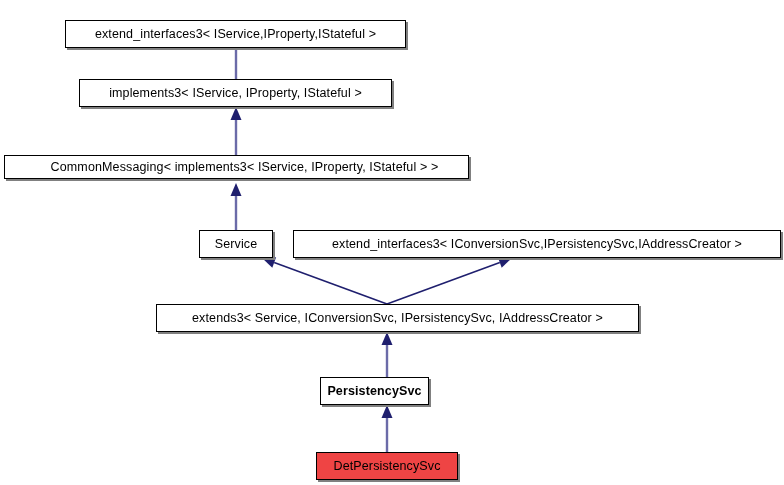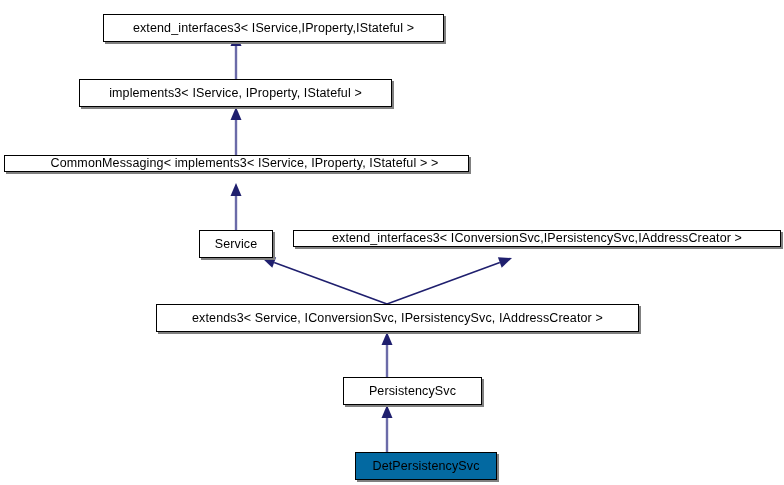--- a/index.html
+++ b/index.html
@@ -36,23 +36,22 @@
     align-items: center;
     justify-content: center;
     white-space: nowrap;
     letter-spacing: 0.01em;
     z-index: 2;
   }
   .uml-node.shadowed {
     box-shadow: 2px 2px 0 0 #808080;
   }
   .uml-node.current {
-    background: #0369a1;
+    background: #ef4444;
     border: 1px solid #000000;
-    margin-left: 39px;
   }
   .uml-label {
     display: block;
     padding: 0 7px;
   }
 </style>
 </head>
 <body>
 
 <div id="diagram-canvas">
@@ -80,38 +79,38 @@
       <g>
         <line x1="387" y1="377" x2="387" y2="345" stroke="#6b6ba8" stroke-width="2.4"></line>
         <polygon points="387,332 392.5,345 381.5,345" fill="#1f1f6e"></polygon>
       </g>
       <g>
         <line x1="387" y1="452" x2="387" y2="418" stroke="#6b6ba8" stroke-width="2.4"></line>
         <polygon points="387,405 392.5,418 381.5,418" fill="#1f1f6e"></polygon>
       </g>
     </svg>
   <div id="node-layer">
-      <div class="uml-node shadowed" style="left: 65px; top: 14px; width: 341px; height: 28px; margin-left: 38px;">
+      <div class="uml-node shadowed" style="left: 65px; top: 20px; width: 341px; height: 28px;">
         <span class="uml-label">extend_interfaces3&lt; IService,IProperty,IStateful &gt;</span>
       </div>
       <div class="uml-node shadowed" style="left: 79px; top: 79px; width: 313px; height: 28px; text-align: center;">
         <span class="uml-label">implements3&lt; IService, IProperty, IStateful &gt;</span>
       </div>
-      <div class="uml-node shadowed" style="left: 4px; top: 155px; width: 465px; height: 17px; padding-left: 16px;">
+      <div class="uml-node shadowed" style="left: 4px; top: 155px; width: 465px; height: 24px; padding-left: 16px;">
         <span class="uml-label">CommonMessaging&lt; implements3&lt; IService, IProperty, IStateful &gt; &gt;</span>
       </div>
       <div class="uml-node shadowed" style="left: 199px; top: 230px; width: 74px; height: 28px; text-align: center;">
         <span class="uml-label">Service</span>
       </div>
-      <div class="uml-node shadowed" style="left: 293px; top: 230px; width: 488px; height: 17px;">
+      <div class="uml-node shadowed" style="left: 293px; top: 230px; width: 488px; height: 28px;">
         <span class="uml-label">extend_interfaces3&lt; IConversionSvc,IPersistencySvc,IAddressCreator &gt;</span>
       </div>
       <div class="uml-node shadowed" style="left: 156px; top: 304px; width: 483px; height: 28px;">
         <span class="uml-label">extends3&lt; Service, IConversionSvc, IPersistencySvc, IAddressCreator &gt;</span>
       </div>
-      <div class="uml-node shadowed" style="left: 343px; top: 377px; width: 139px; height: 28px;">
+      <div class="uml-node shadowed" style="left: 320px; top: 377px; width: 109px; height: 28px; font-weight: bold;">
         <span class="uml-label">PersistencySvc</span>
       </div>
       <div class="uml-node shadowed current" style="left: 316px; top: 452px; width: 142px; height: 28px;">
         <span class="uml-label">DetPersistencySvc</span>
       </div>
     </div>
 </div>
 
 </body></html>

